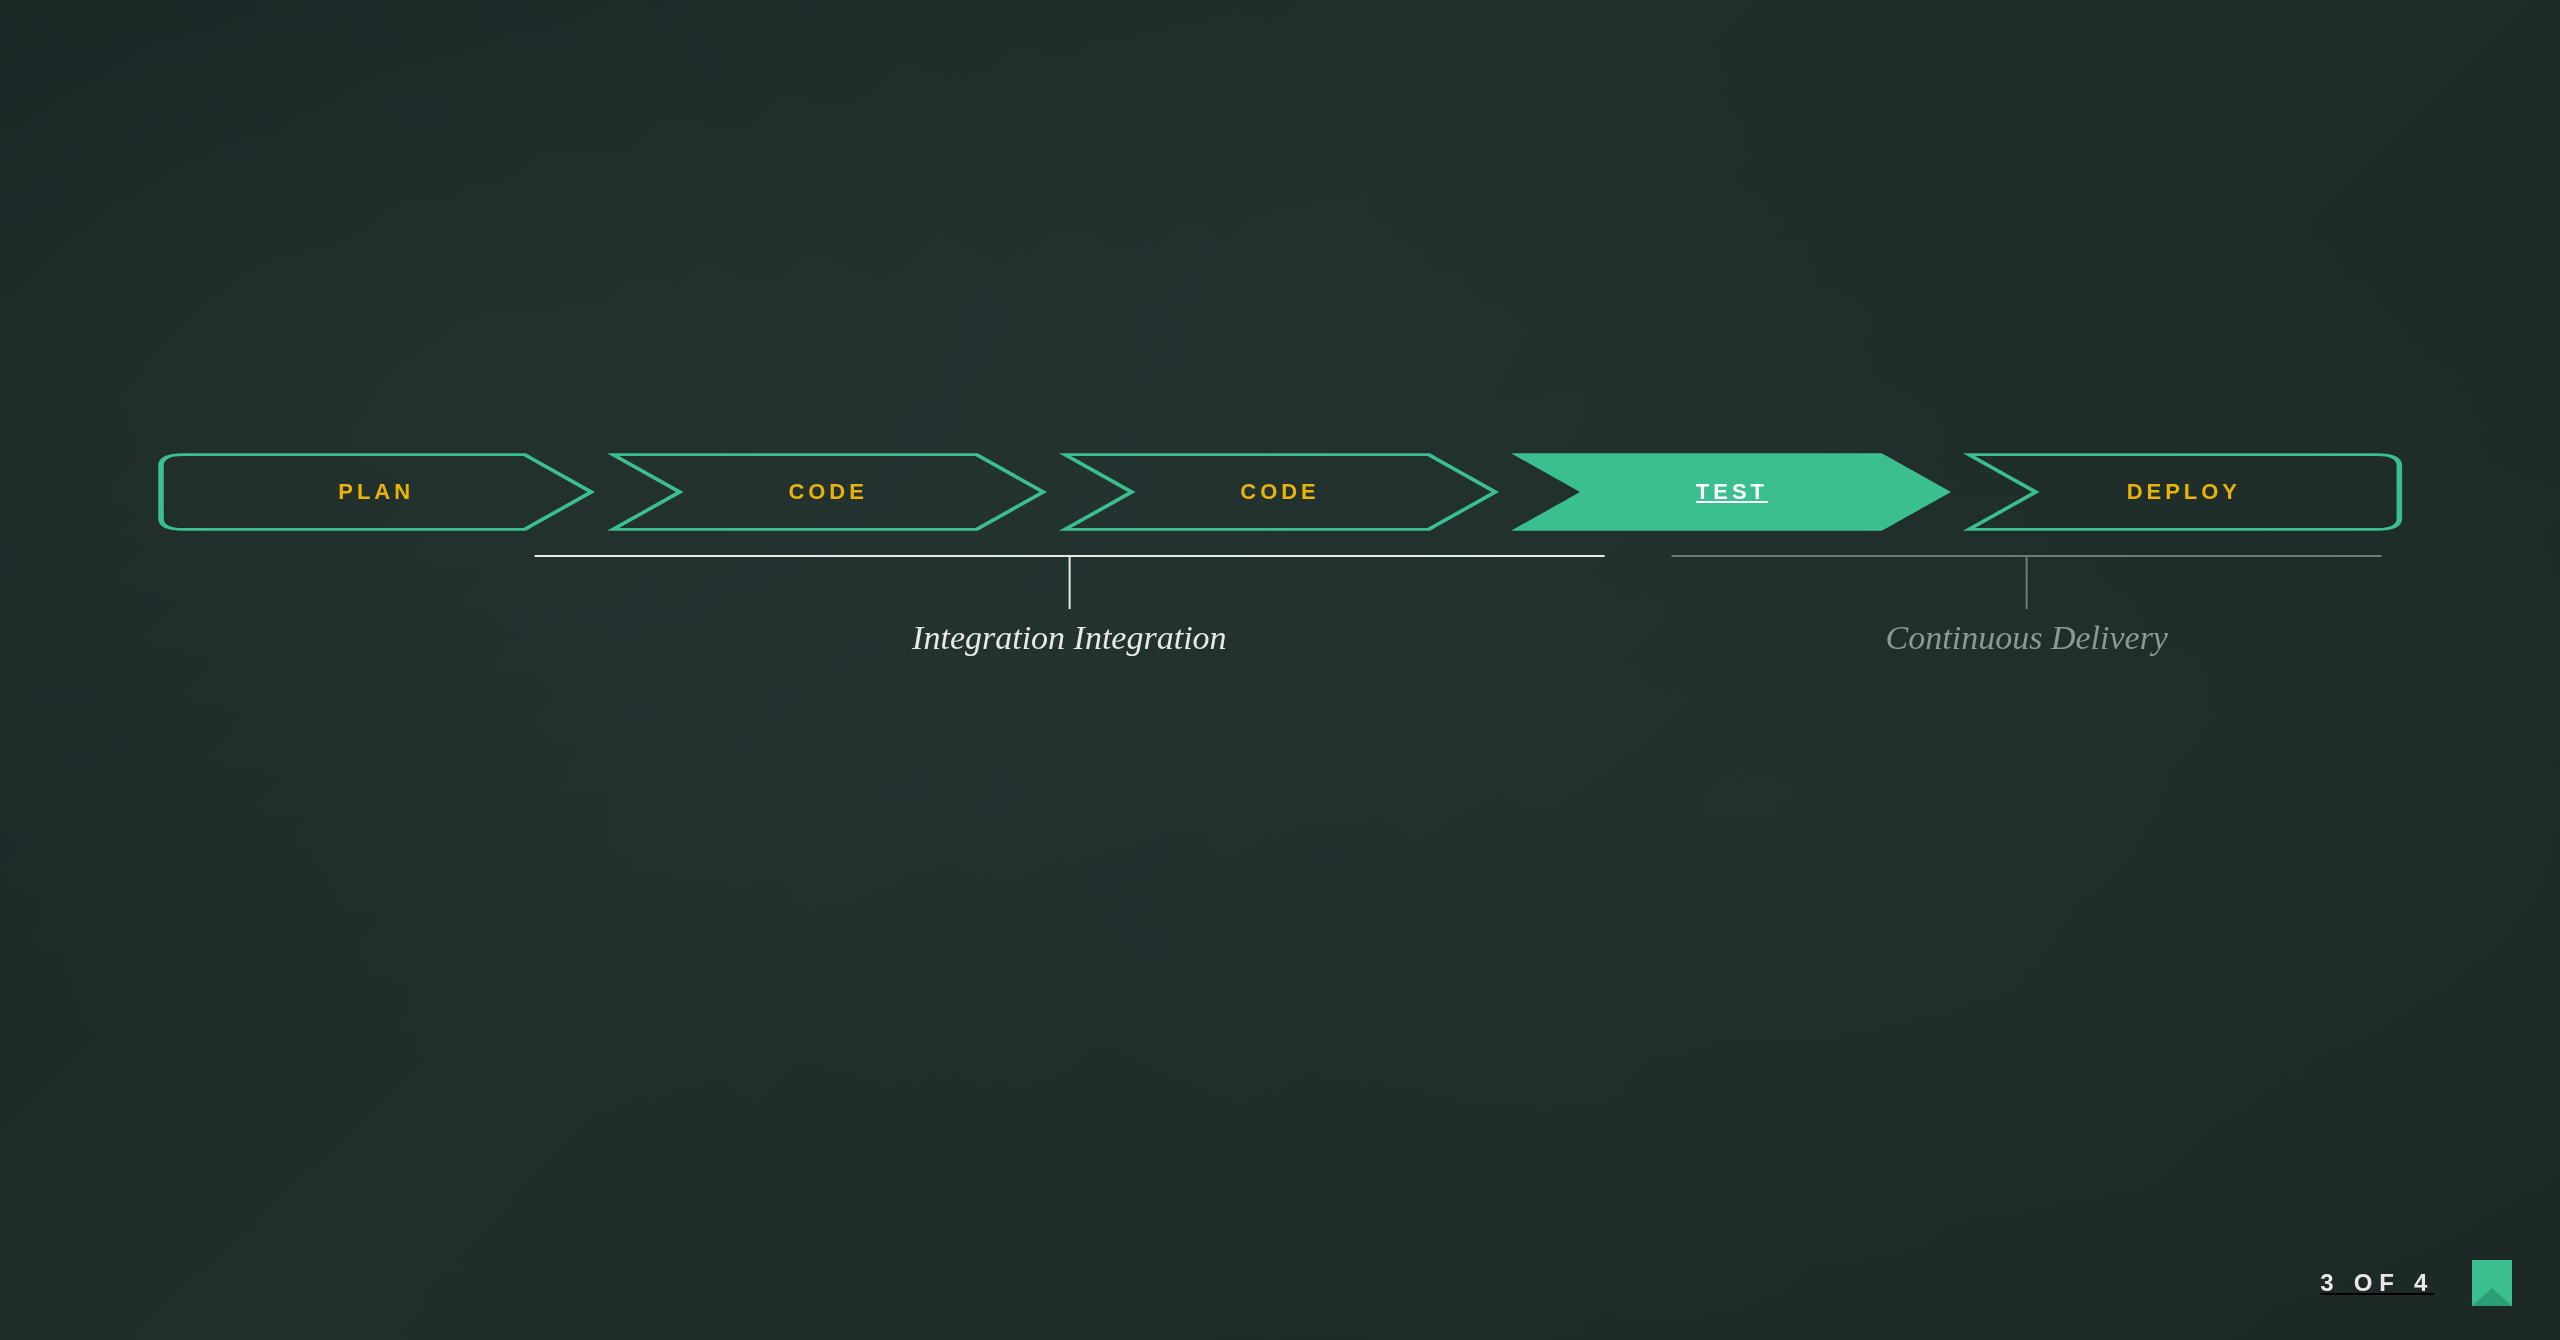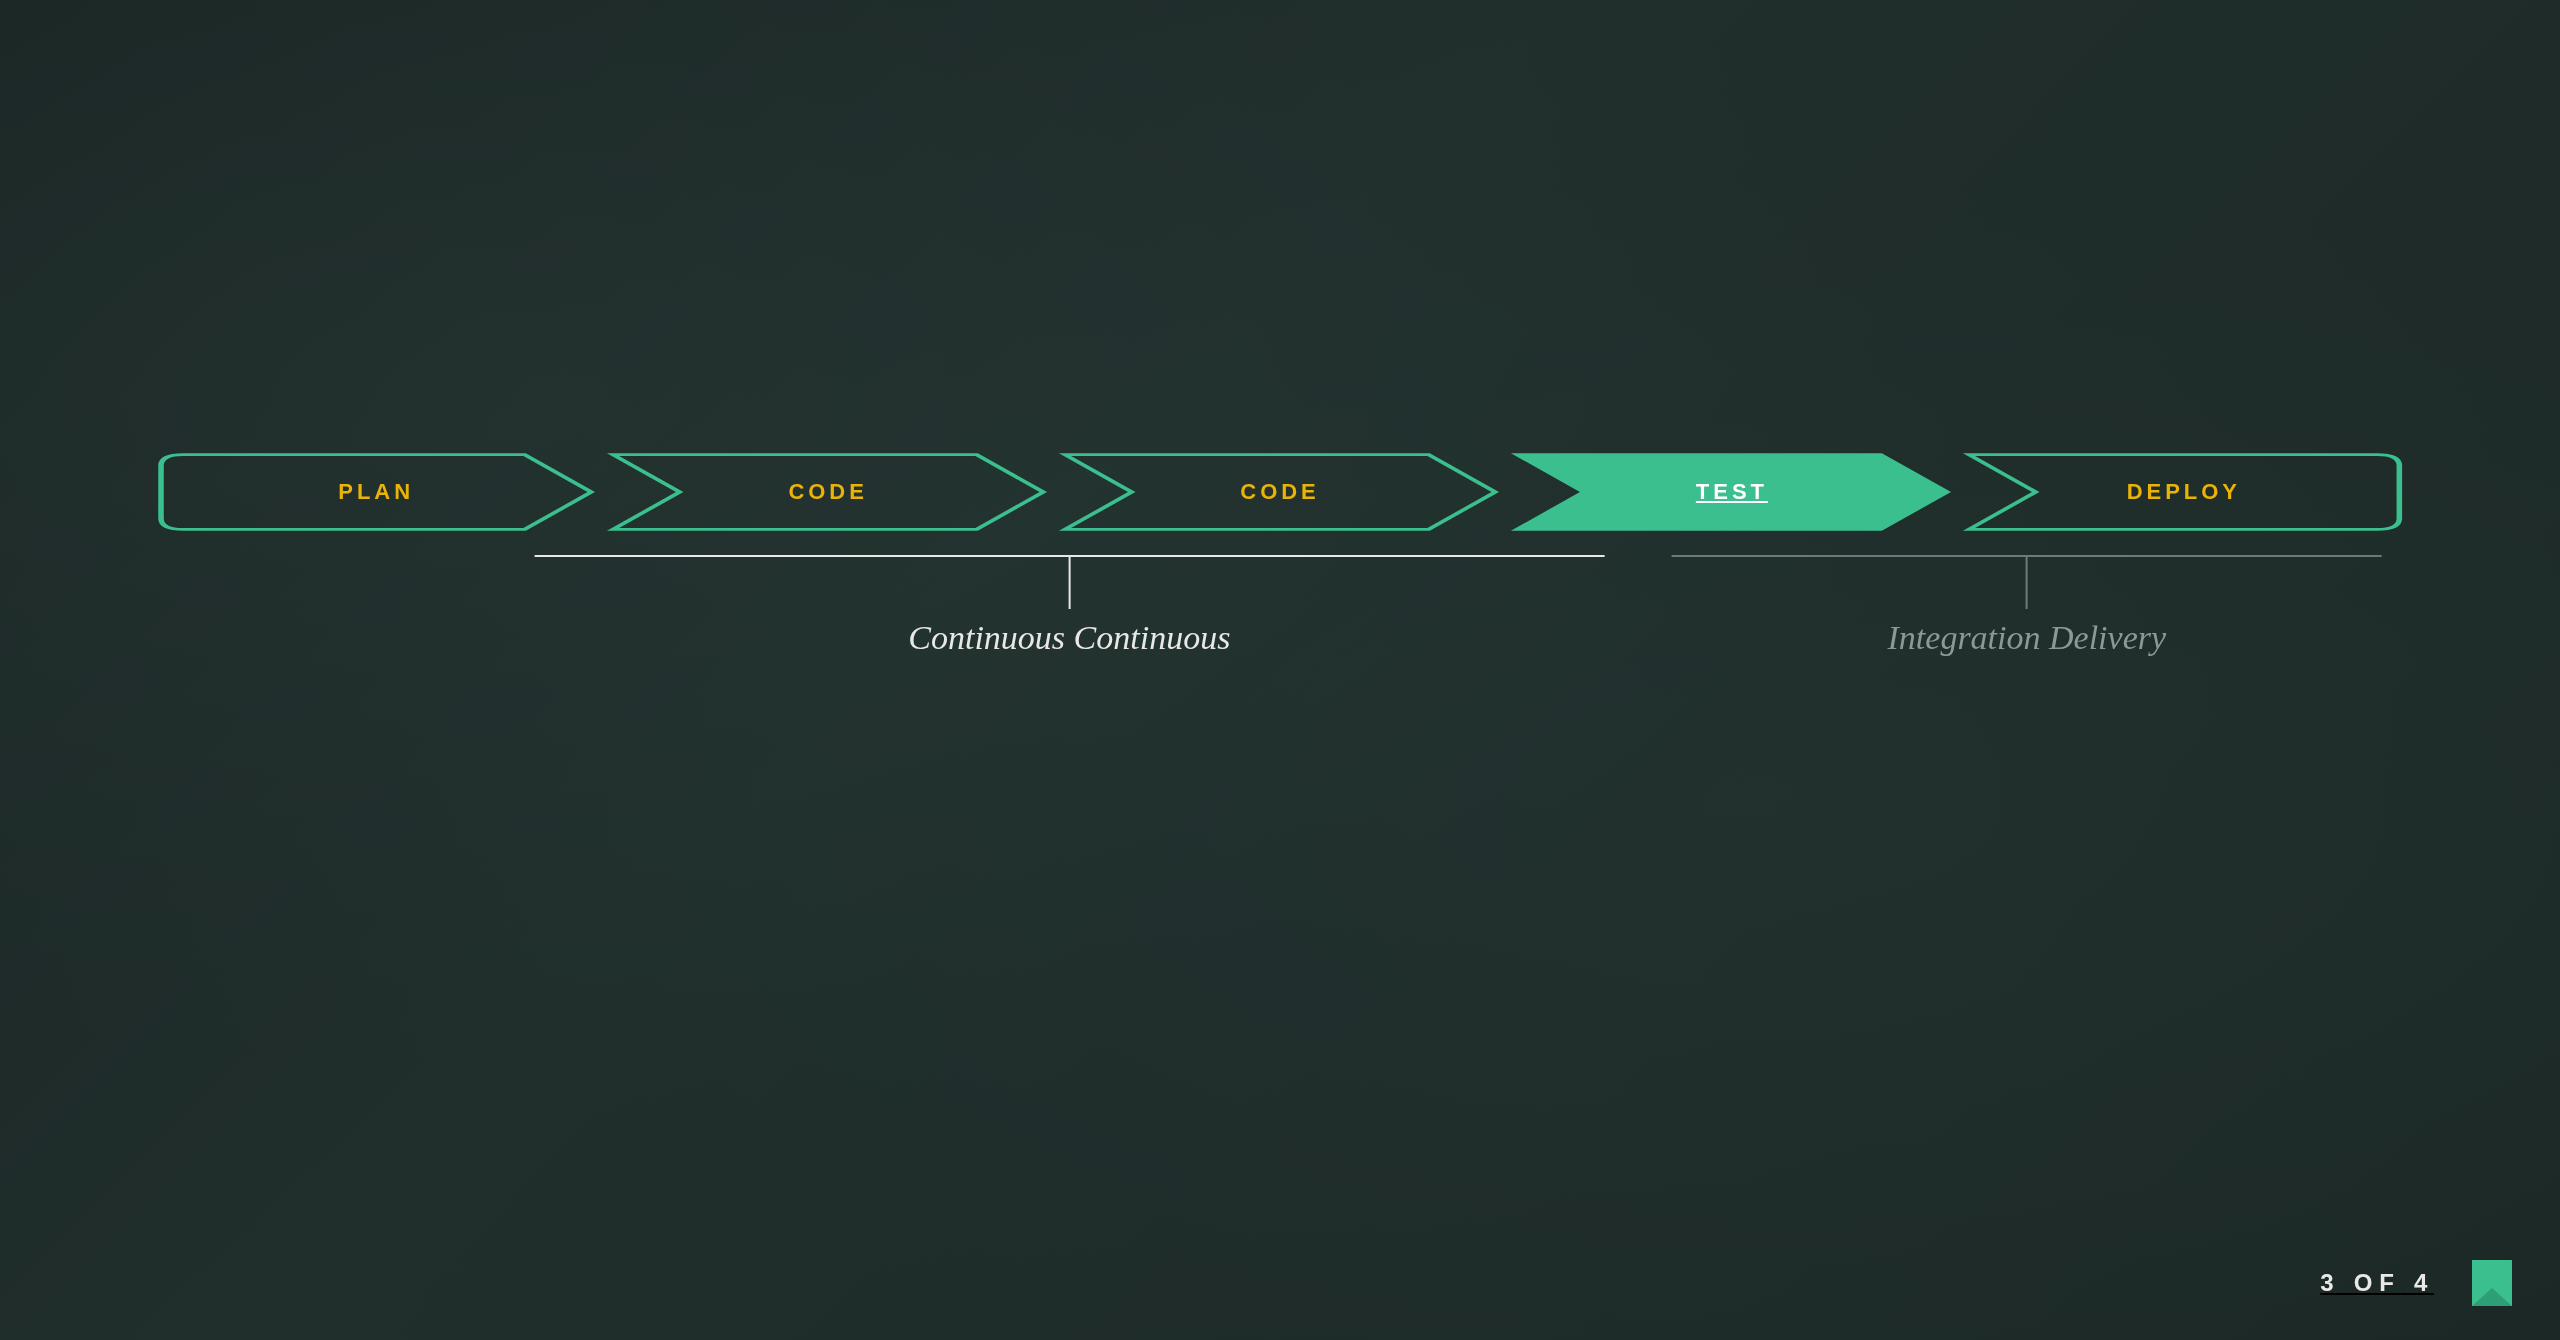--- a/index.html
+++ b/index.html
@@ -172,27 +172,27 @@
         <span class="label">DEPLOY</span>
       </div>
 
     </div>
 
     <div class="brackets">
 
       <div class="bracket active" style="left:16.9%; width:47.5%;">
         <div class="hline"></div>
         <div class="vline"></div>
-        <div class="caption">Continuous Continuous</div>
+        <div class="caption">Integration Integration</div>
       </div>
 
       <div class="bracket muted" style="left:67.4%; width:31.5%;">
         <div class="hline"></div>
         <div class="vline"></div>
-        <div class="caption">Integration Delivery</div>
+        <div class="caption">Continuous Delivery</div>
       </div>
 
     </div>
 
   </div>
 
   <div class="pager">
     <span class="pager-text">
       <span>3</span>
       <span>OF</span>

